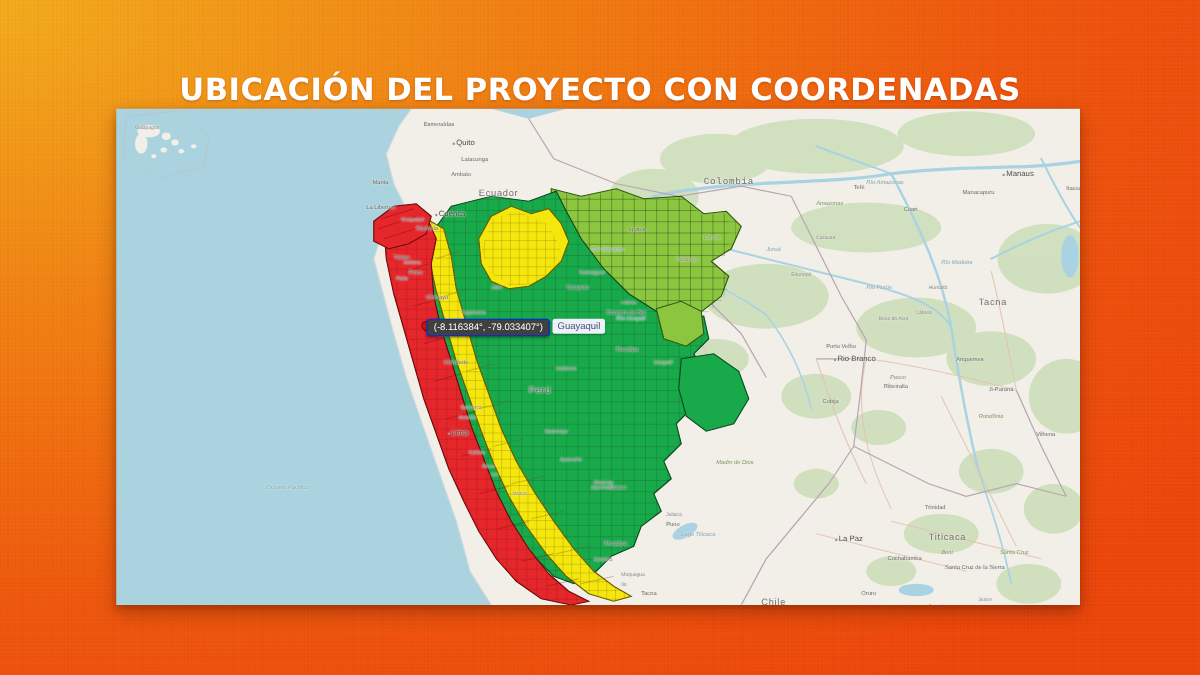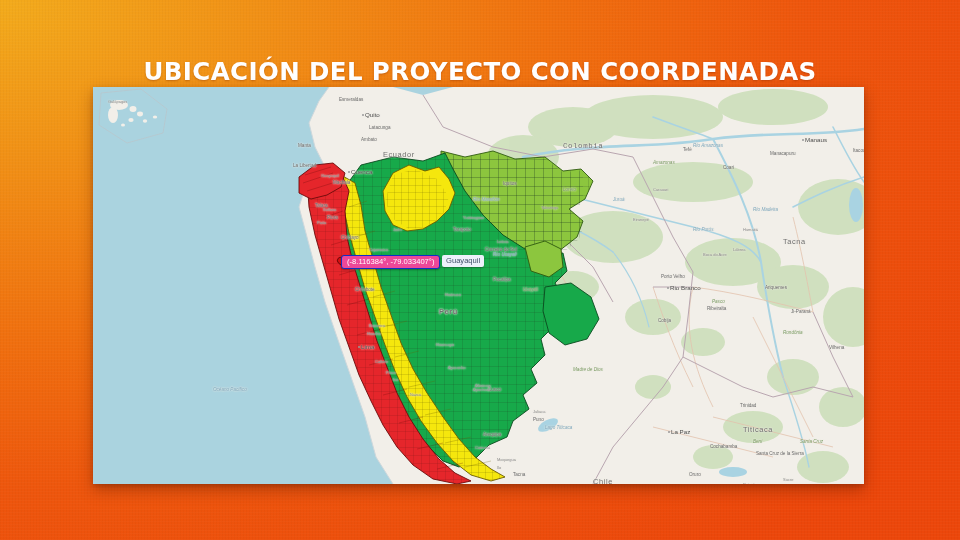--- a/index.html
+++ b/index.html
@@ -56,21 +56,21 @@
   .plabel.sm{font-size:4px;color:#8a8a8a;}
   .city-dot{position:absolute;width:2px;height:2px;border-radius:50%;background:#9a9a9a;}
 
   
   #choro{position:absolute;left:0;top:0;width:771px;height:397px;}
 
   
   #marker-group{position:absolute;left:248px;top:168px;}
   #coord-pill{
     position:absolute;left:0;top:0;
-    background:#ec4899;color:#ffffff;
+    background:#404040;color:#ffffff;
     font-size:7.6px;font-family:"Liberation Sans",sans-serif;
     padding:2px 5px 2.5px 5px;border-radius:3px;
     white-space:nowrap;line-height:1;
     border:1px solid #0f2fc4;
     box-shadow:0 1px 2px rgba(0,0,0,.35);
   }
   #proyecto-chip{
     position:absolute;left:101px;top:0px;
     background:#edf1fb;color:#41516b;
     font-size:7.6px;font-family:"Liberation Sans",sans-serif;
@@ -319,21 +319,21 @@
       <div class="city-dot" style="left: 255px; top: 84px;"></div>
       <div class="plabel" style="left: 240px; top: 93px;">Machala</div>
       <div class="plabel" style="left: 200px; top: 76px;">La Libertad</div>
       <div class="plabel" style="left: 205px; top: 56px;">Manta</div>
       <div class="plabel" style="left: 246px; top: 10px;">Esmeraldas</div>
       <div class="plabel" style="left: 248px; top: 148px;">Chiclayo</div>
       <div class="plabel" style="left: 256px; top: 178px;">Trujillo</div>
       <div class="plabel" style="left: 262px; top: 200px;">Chimbote</div>
       <div class="plabel big" style="left: 268px; top: 256px;">Lima</div>
       <div class="city-dot" style="left: 265px; top: 259px;"></div>
-      <div class="plabel country" style="left: 346px; top: 220px; font-weight: bold;">Perú</div>
+      <div class="plabel country" style="left: 330px; top: 220px;">Perú</div>
       <div class="plabel" style="left: 410px; top: 94px;">Iquitos</div>
       <div class="plabel" style="left: 400px; top: 190px;">Pucallpa</div>
       <div class="plabel" style="left: 395px; top: 300px;">Cusco</div>
       <div class="plabel" style="left: 390px; top: 345px;">Arequipa</div>
       <div class="plabel sm" style="left: 404px; top: 152px;">Leticia</div>
       <div class="plabel" style="left: 392px; top: 160px;">Cruzeiro do Sul</div>
       <div class="plabel big" style="left: 712px; top: 49px;">Manaus</div>
       <div class="city-dot" style="left: 709px; top: 52px;"></div>
       <div class="plabel" style="left: 677px; top: 64px;">Manacapuru</div>
       <div class="plabel" style="left: 760px; top: 61px;">Itacoatiara</div>
@@ -350,21 +350,21 @@
       <div class="plabel" style="left: 568px; top: 187px;">Porto Velho</div>
       <div class="plabel park" style="left: 690px; top: 243px;">Rondônia</div>
       <div class="plabel" style="left: 647px; top: 316px;">Trinidad</div>
       <div class="plabel big" style="left: 578px; top: 341px;">La Paz</div>
       <div class="city-dot" style="left: 575px; top: 344px;"></div>
       <div class="plabel country" style="left: 650px; top: 338px;">Titicaca</div>
       <div class="plabel" style="left: 617px; top: 357px;">Cochabamba</div>
       <div class="plabel" style="left: 663px; top: 364px;">Santa Cruz de la Sierra</div>
       <div class="plabel park" style="left: 707px; top: 352px;">Santa Cruz</div>
       <div class="plabel" style="left: 596px; top: 385px;">Oruro</div>
-      <div class="plabel country" style="left: 500px; top: 390px;">Chile</div>
+      <div class="plabel country" style="left: 516px; top: 390px;">Chile</div>
       <div class="plabel park" style="left: 619px; top: 212px;">Pasco</div>
       <div class="plabel park" style="left: 660px; top: 352px;">Beni</div>
       <div class="plabel country" style="left: 470px; top: 55px; font-family: Liberation Mono, monospace;">Colombia</div>
       <div class="plabel park" style="left: 560px; top: 73px;">Amazonas</div>
       <div class="plabel" style="left: 360px; top: 140px;">Tarapoto</div>
       <div class="plabel" style="left: 440px; top: 330px;">Puno</div>
       <div class="plabel" style="left: 420px; top: 385px;">Tacna</div>
       <div class="plabel" style="left: 222px; top: 116px;">Talara</div>
       <div class="plabel" style="left: 234px; top: 128px;">Piura</div>
       <div class="plabel sm" style="left: 230px; top: 120px;">Sullana</div>

